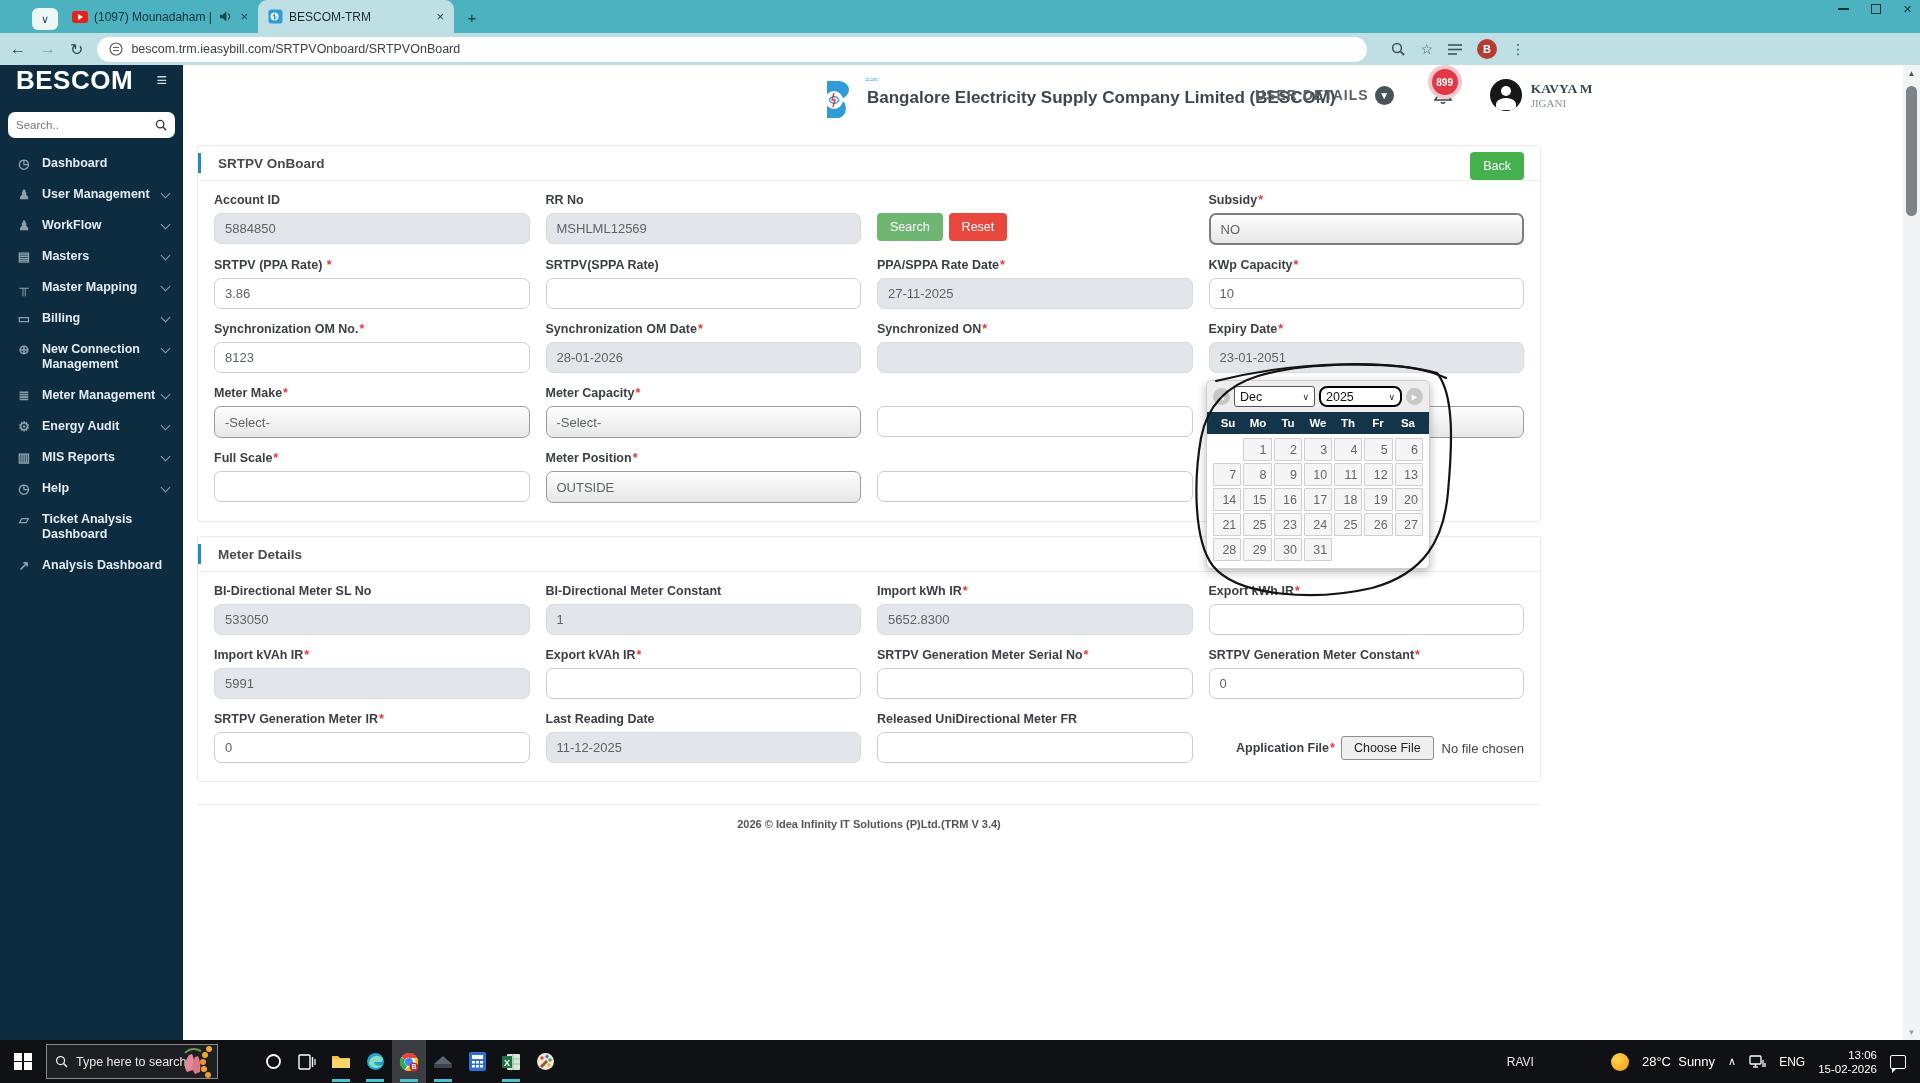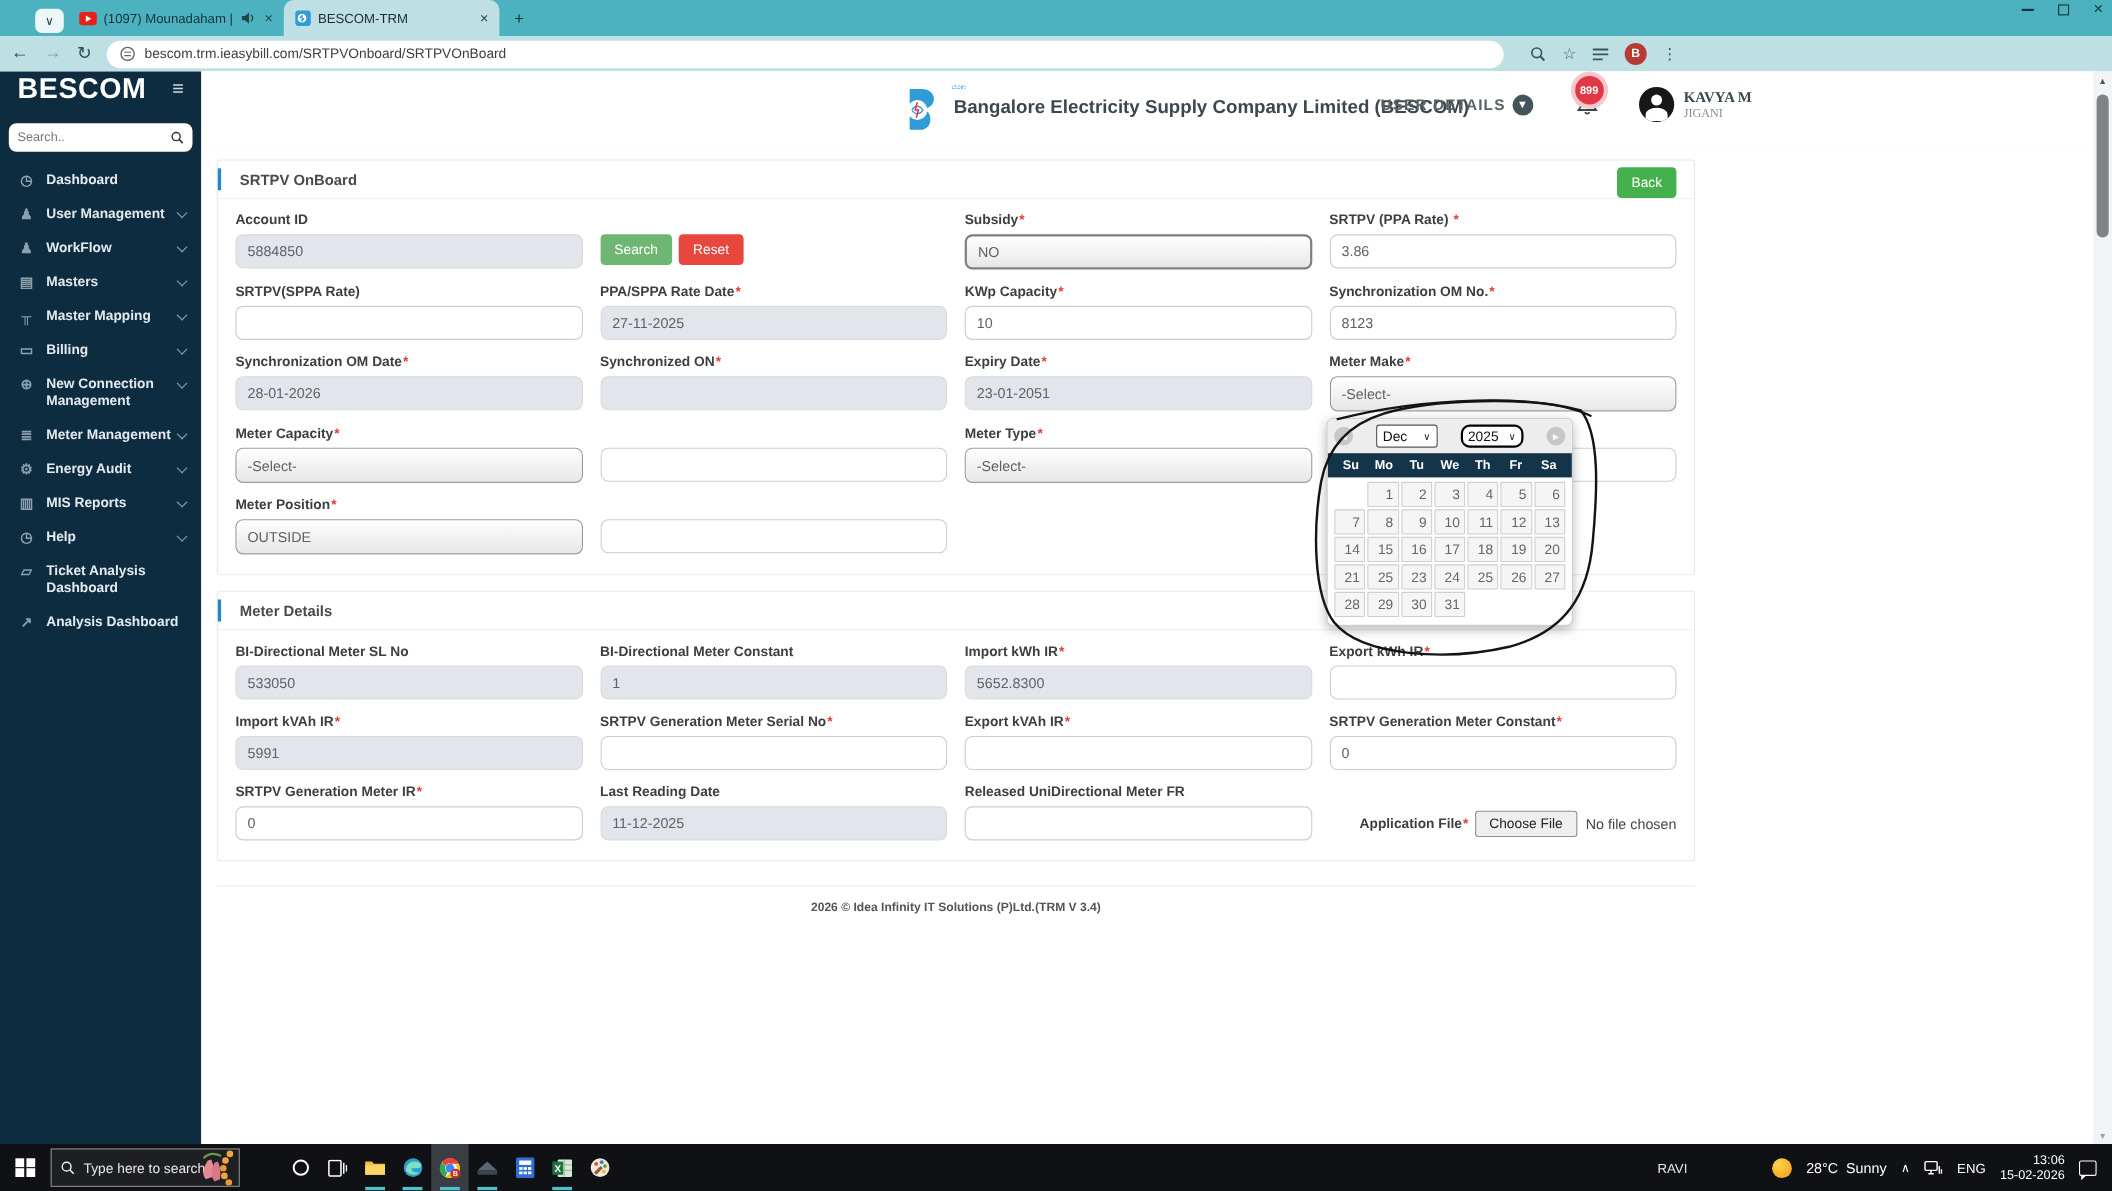--- a/index.html
+++ b/index.html
@@ -91,21 +91,21 @@
   #footer { width:1344px; margin:22px 0 0 14px; border-top:1px solid #ececec; padding-top:13px; text-align:center; font-size:11px; font-weight:bold; color:#555; }
 
   
   #page-scrollbar { position:absolute; right:0; top:0; width:17px; height:975px; background:#f1f3f4; }
   #sb-up { height:16px; display:flex; align-items:center; justify-content:center; font-size:8px; color:#555; }
   #sb-thumb { position:absolute; left:3px; top:21px; width:11px; height:130px; background:#7e8387; border-radius:6px; }
   #sb-down { position:absolute; bottom:0; height:16px; width:17px; display:flex; align-items:center; justify-content:center; font-size:8px; color:#9aa0a6; }
 
   
   #calendar-popup { position:absolute; left:1206px; top:380px; width:224px; background:#fff; border:1px solid #cfcfcf; border-radius:6px; box-shadow:0 3px 10px rgba(0,0,0,0.28); z-index:40; overflow:hidden; }
-  .cal-head { height:31px; background:#ededed; display:flex; align-items:center; padding:0 6px; gap:21px; }
+  .cal-head { height:31px; background:#ededed; display:flex; align-items:center; padding:0 6px; gap:4px; }
   .cal-nav { width:17px; height:17px; border-radius:50%; background:#c7c7c7; color:#fff; font-size:9px; display:flex; align-items:center; justify-content:center; flex:none; }
   .cal-sel { height:21px; background:#fff; border:1px solid #555; border-radius:3px; font-size:12.5px; color:#111; display:flex; align-items:center; justify-content:space-between; padding:0 5px; flex:1; }
   .cal-sel .caret { font-size:9px; color:#222; margin-left:4px; }
   .cal-sel.year { border:2.5px solid #000; border-radius:8px; }
   .cal-dow { display:grid; grid-template-columns:repeat(7,1fr); background:#14344a; padding:5px 6px; }
   .cal-dow span { color:#fff; font-size:11.5px; font-weight:bold; text-align:center; }
   .cal-grid { display:grid; grid-template-columns:repeat(7,1fr); gap:2px; padding:4px 6px 7px 6px; }
   .cal-cell { height:23px; background:#f5f5f5; border:1px solid #cfcfcf; font-size:12.5px; color:#666; display:flex; align-items:center; justify-content:flex-end; padding-right:4px; border-radius:1px; }
   .cal-cell.empty { background:transparent; border-color:transparent; }
 
@@ -313,20 +313,21 @@
       </header>
 
       <div id="content">
         <div class="card" id="card-onboard">
           <div class="card-head">
             <span class="card-title">SRTPV OnBoard</span>
             <button class="btn btn-back">Back</button>
           </div>
           <div class="fgrid" id="onboard-grid">
               <div class="field"><label class="flabel"><span>Account ID</span></label><input class="inp dis" type="text" readonly="" value="5884850" style=""></div>
+              <div class="field"><label class="flabel"><span>RR No</span></label><input class="inp dis" type="text" readonly="" value="MSHLML12569" style=""></div>
               <div class="field">
                 <div class="btn-row"><button class="btn btn-green">Search</button><button class="btn btn-red">Reset</button></div>
               </div>
               <div class="field">
                 <label class="flabel"><span>Subsidy</span><span class="req">*</span></label>
                 <div class="sel focus">
                   <span>NO</span>
                 </div>
               </div>
               <div class="field"><label class="flabel"><span>SRTPV (PPA Rate) </span><span class="req">*</span></label><input class="inp" type="text" readonly="" value="3.86" style=""></div>
@@ -370,22 +371,22 @@
         <div class="card" id="card-meter">
           <div class="card-head">
             <span class="card-title">Meter Details</span>
           </div>
           <div class="fgrid" id="meter-grid">
               <div class="field"><label class="flabel"><span>BI-Directional Meter SL No</span></label><input class="inp dis" type="text" readonly="" value="533050" style=""></div>
               <div class="field"><label class="flabel"><span>BI-Directional Meter Constant</span></label><input class="inp dis" type="text" readonly="" value="1" style=""></div>
               <div class="field"><label class="flabel"><span>Import kWh IR</span><span class="req">*</span></label><input class="inp dis" type="text" readonly="" value="5652.8300" style=""></div>
               <div class="field"><label class="flabel"><span>Export kWh IR</span><span class="req">*</span></label><input class="inp" type="text" readonly="" value="" style=""></div>
               <div class="field"><label class="flabel"><span>Import kVAh IR</span><span class="req">*</span></label><input class="inp dis" type="text" readonly="" value="5991" style=""></div>
+              <div class="field"><label class="flabel"><span>Export kVAh IR</span><span class="req">*</span></label><input class="inp" type="text" readonly="" value="" style=""></div>
               <div class="field"><label class="flabel"><span>SRTPV Generation Meter Serial No</span><span class="req">*</span></label><input class="inp" type="text" readonly="" value="" style=""></div>
-              <div class="field"><label class="flabel"><span>Export kVAh IR</span><span class="req">*</span></label><input class="inp" type="text" readonly="" value="" style=""></div>
               <div class="field"><label class="flabel"><span>SRTPV Generation Meter Constant</span><span class="req">*</span></label><input class="inp" type="text" readonly="" value="0" style=""></div>
               <div class="field"><label class="flabel"><span>SRTPV Generation Meter IR</span><span class="req">*</span></label><input class="inp" type="text" readonly="" value="0" style=""></div>
               <div class="field"><label class="flabel"><span>Last Reading Date</span></label><input class="inp dis" type="text" readonly="" value="11-12-2025" style=""></div>
               <div class="field"><label class="flabel"><span>Released UniDirectional Meter FR</span></label><input class="inp" type="text" readonly="" value="" style=""></div>
               <div class="field">
                 <div class="file-cell">
                   <span class="file-lab"><span>Application File</span><span class="req">*</span></span>
                   <span class="file-btn">Choose File</span>
                   <span class="file-note">No file chosen</span>
                 </div>

